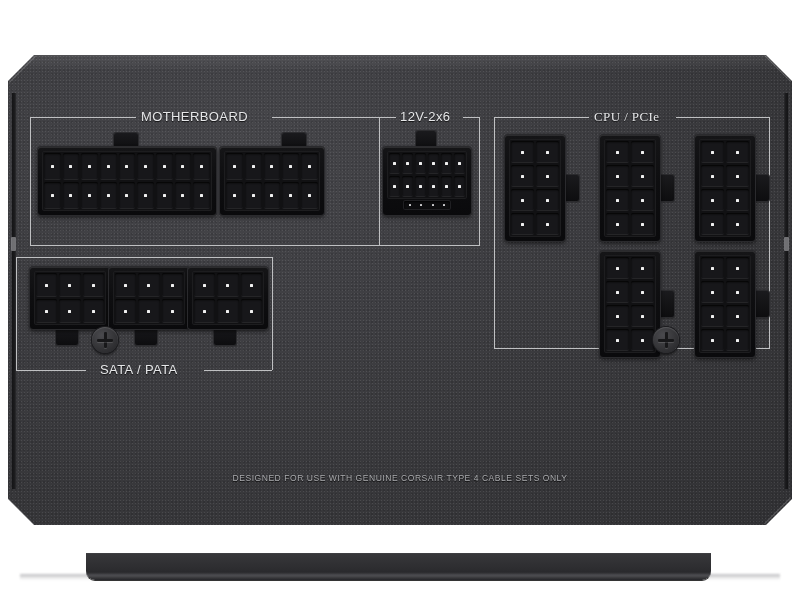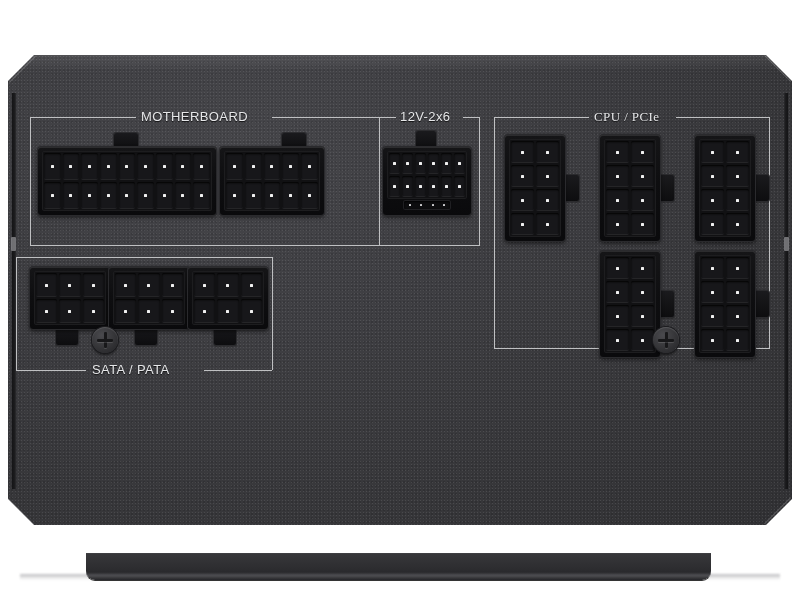--- a/index.html
+++ b/index.html
@@ -192,21 +192,21 @@
       <div class="gline h" style="left:486px;top:293px;width:276px;"></div>
       <div class="glabel" style="left:586px;top:54px;font-family:Liberation Serif, serif;">CPU / PCIe</div>
     </div>
 
     <div class="group">
       <div class="gline h" style="left:8px;top:202px;width:256px;"></div>
       <div class="gline v" style="left:8px;top:202px;height:113px;"></div>
       <div class="gline v" style="left:264px;top:202px;height:113px;"></div>
       <div class="gline h" style="left:8px;top:315px;width:70px;"></div>
       <div class="gline h" style="left:196px;top:315px;width:68px;"></div>
-      <div class="glabel" style="left:84px;top:307px;">SATA / PATA</div>
+      <div class="glabel" style="left:92px;top:307px;">SATA / PATA</div>
     </div>
 
     <div class="tab top" style="left:106px;top:78px;width:24px;height:16px;"></div>
     <div class="conn" style="left:30px;top:92px;width:178px;height:68px;">
       <div class="conn-inner" style="grid-template-columns:repeat(9,1fr);grid-template-rows:repeat(2,1fr);">
         <span class="pin">
             <i></i>
           </span>
           <span class="pin">
             <i></i>
@@ -565,15 +565,16 @@
             <i></i>
           </span>
           <span class="pin">
             <i></i>
           </span>
       </div>
     </div>
 
     <div class="screw" style="left:84px;top:272px;"></div>
 
+    <div class="footer-text">DESIGNED FOR USE WITH GENUINE CORSAIR TYPE 4 CABLE SETS ONLY</div>
 
   </div>
 </div>
 
 </body></html>

